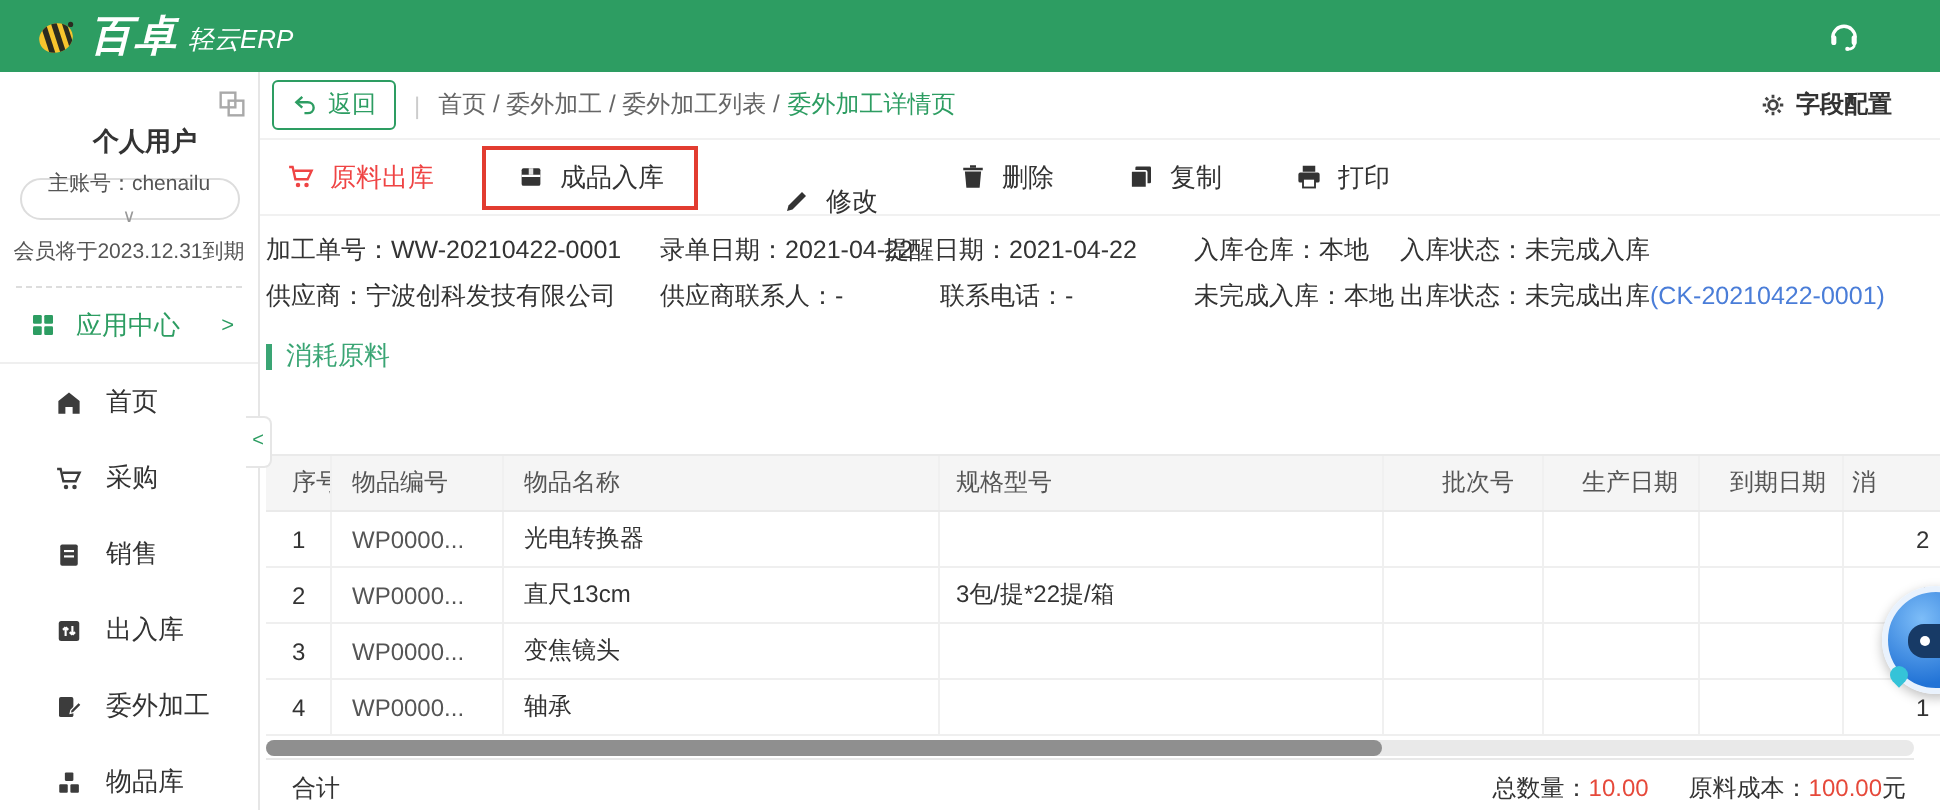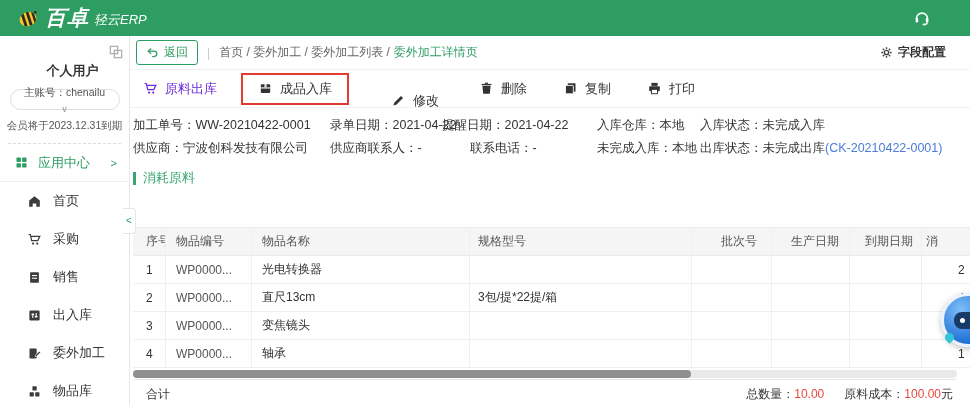--- a/index.html
+++ b/index.html
@@ -53,21 +53,21 @@
   .crumb-current { color:#2d9d62; margin-left:4px; }
   .field-config { margin-left:auto; display:flex; align-items:center; gap:5px; font-size:12px;
                   color:#333; font-weight:bold; cursor:pointer; }
   .field-config svg { width:13px; height:13px; color:#444; }
 
   .toolbar { height:38px; display:flex; align-items:center; padding-left:13px;
              border-bottom:1px solid #f1f1f1; }
   .tbtn { display:inline-flex; align-items:center; gap:7px; font-size:13px; color:#333;
           cursor:pointer; background:none; border:none; }
   .tbtn svg { width:15px; height:15px; }
-  .tbtn.disabled { color:#6d28d9; cursor:default; }
+  .tbtn.disabled { color:#ef4444; cursor:default; }
   .redbox { border:2px solid #e23c30; padding:5px 15px; margin:0 14px 0 24px; display:inline-flex; }
   .gap28 { margin-left:28px;margin-top:24px; } .gap40 { margin-left:40px; } .gap36 { margin-left:36px; }
 
   .info { position:relative; height:54px; padding:9px 0 0 3px; font-size:12.5px; color:#333; }
   .irow { position:relative; height:23px; }
   .irow span.pair { position:absolute; white-space:nowrap; }
   .link { color:#4a7dd8; cursor:pointer; }
 
   .section-title { display:flex; align-items:center; gap:7px; margin:7px 0 0 3px;
                    color:#3aa574; font-size:13px; }

